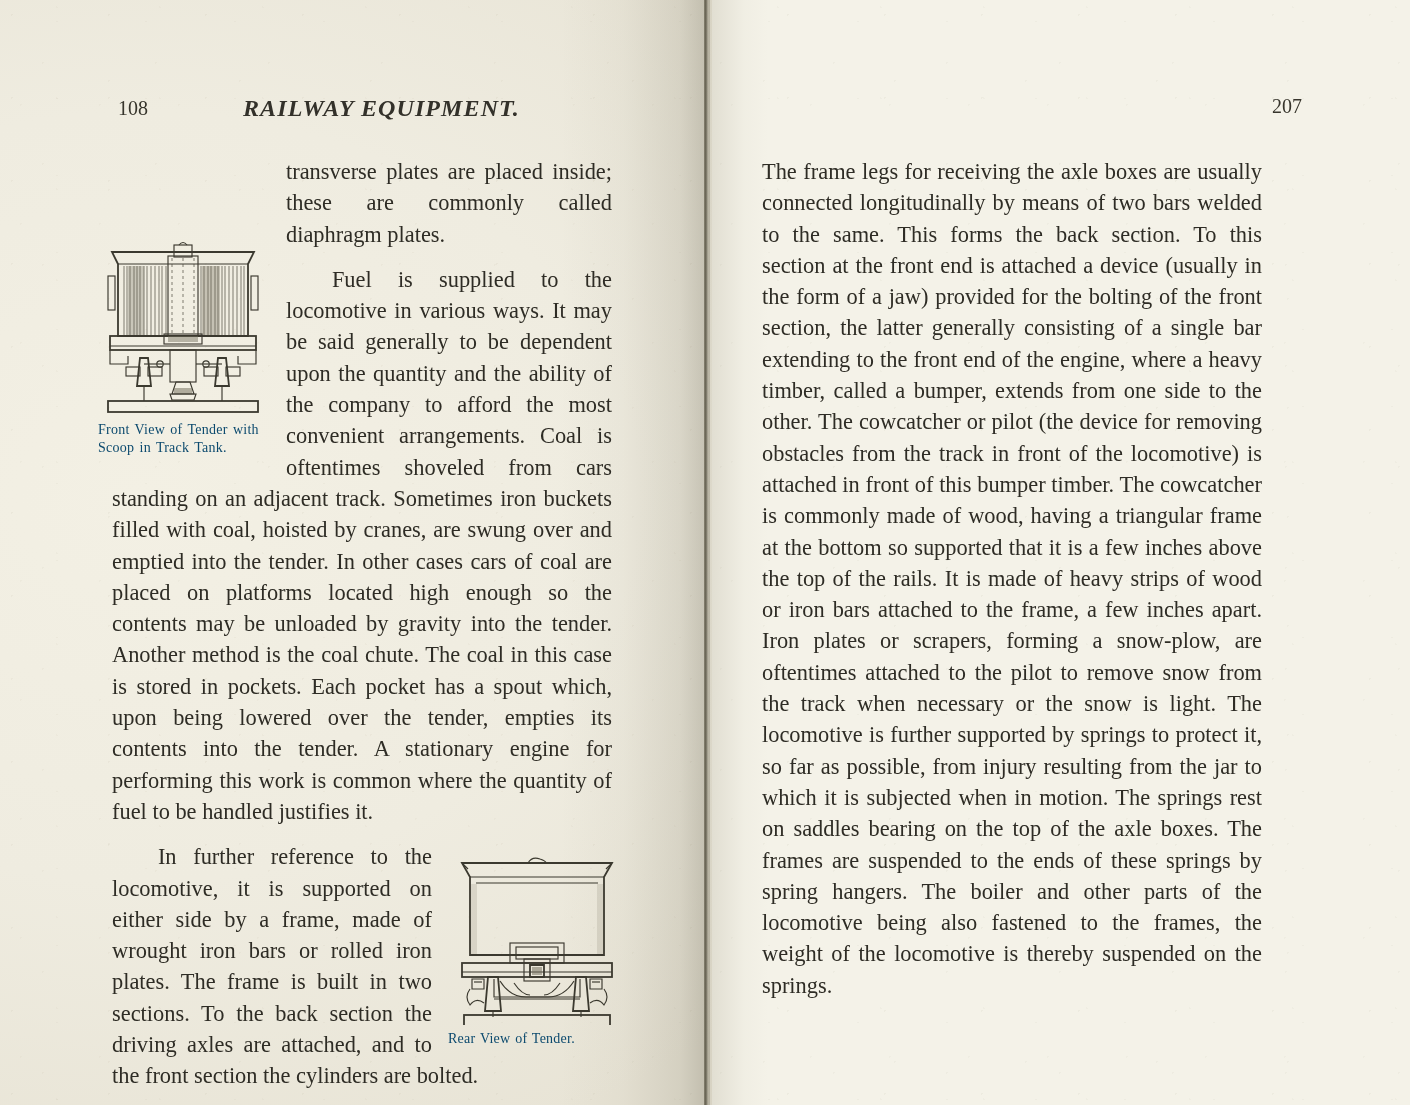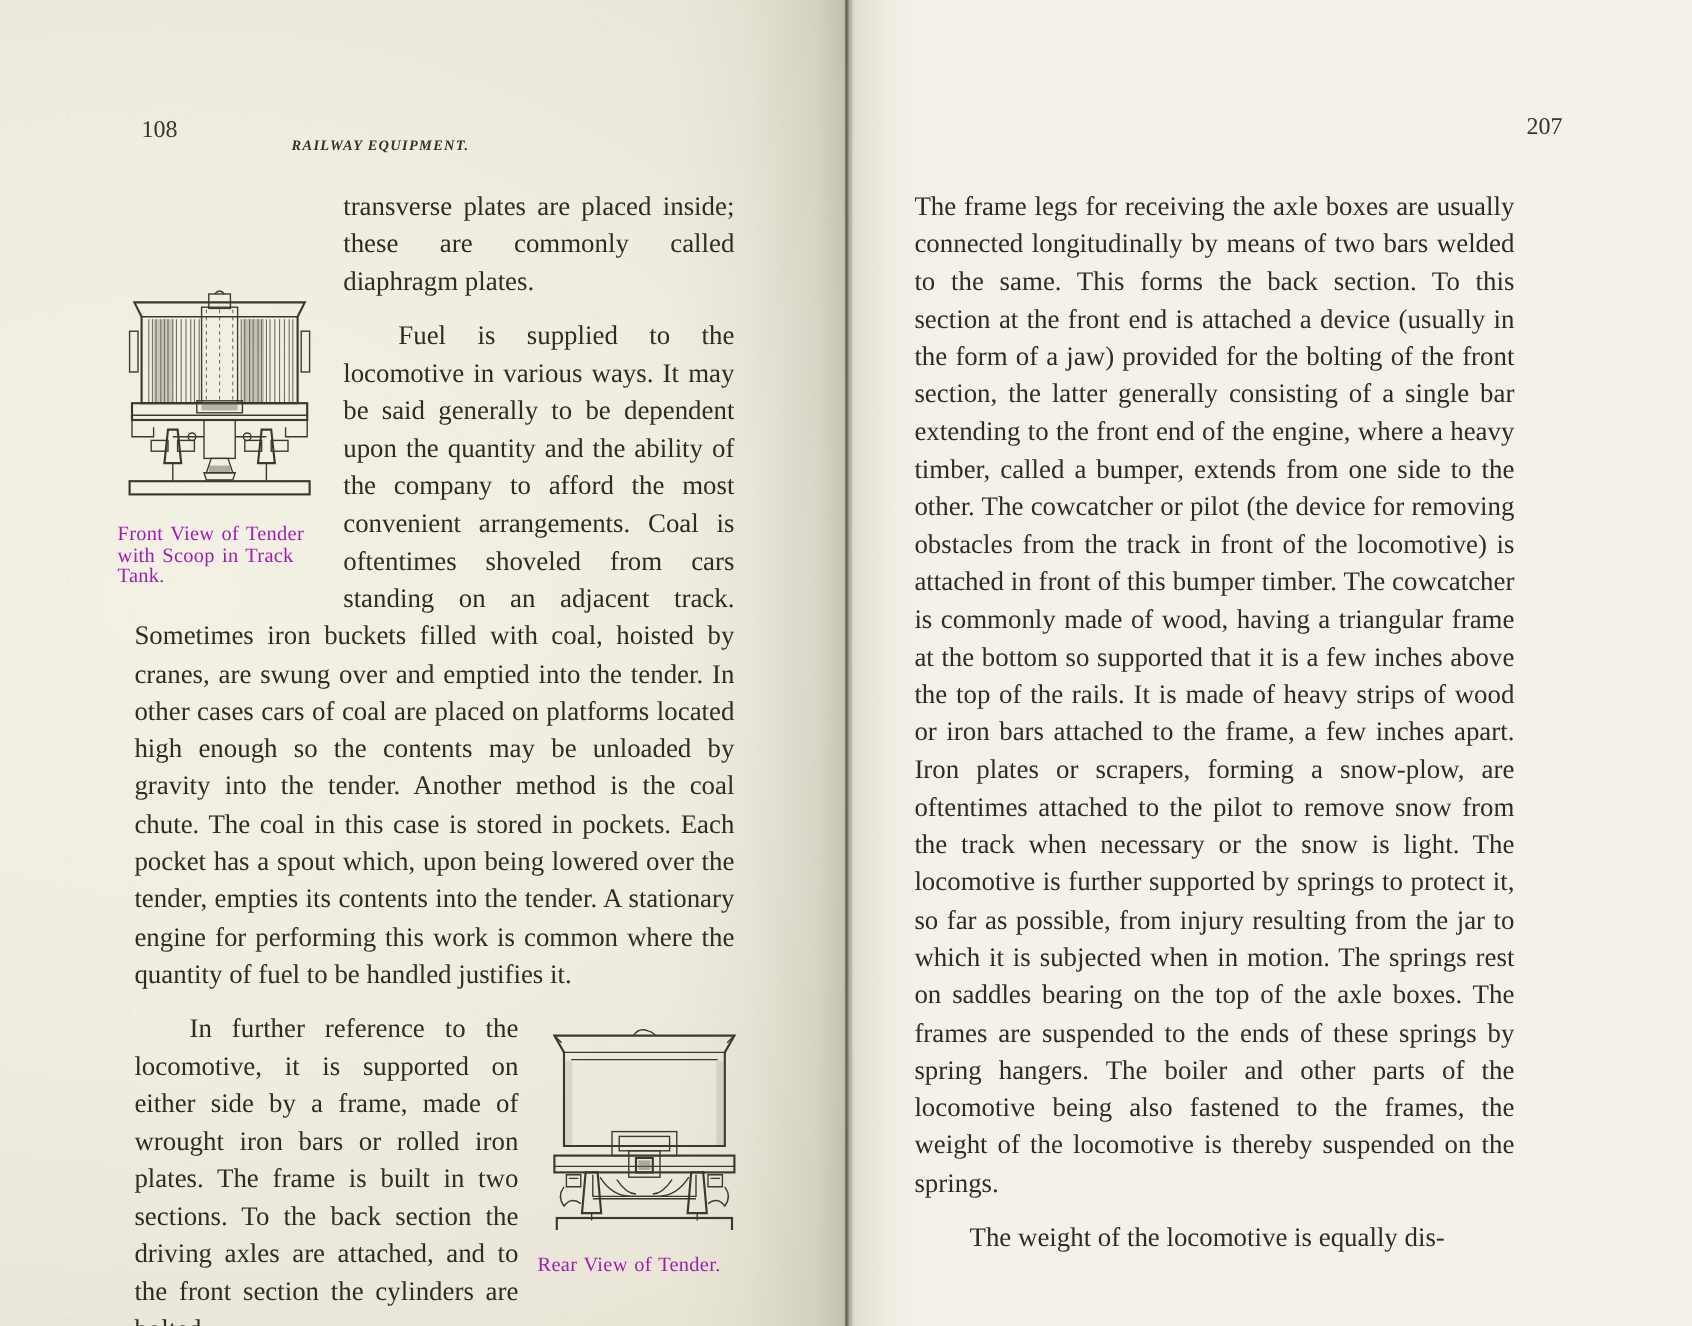--- a/index.html
+++ b/index.html
@@ -95,24 +95,23 @@
   }
   .folio {
     position: absolute;
     font-size: 20px;
     line-height: 26px;
     color: #37352c;
   }
   .head-title {
     font-style: italic;
     font-weight: 700;
-    font-size: 12px;
+    font-size: 24px;
     color: #33312a;
     letter-spacing: 1.1px;
-    margin-top: 19px;
   }
   #folio-left  { left: 98px;  top: 95px; margin-left: 20px; }
   #title-left  { position: absolute; left: 243px; top: 95px; }
   #title-right { position: absolute; left: 893px; top: 95px; }
   #folio-right { position: absolute; left: 1272px; top: 93px; }
 
   
   .col {
     position: absolute;
     font-size: 22.4px;
@@ -140,25 +139,25 @@
   .figure.fig-rear {
     float: right;
     width: 178px;
     margin: 6px 0 2px 16px;
   }
   .figure .art {
     display: block;
     width: 100%;
   }
   .caption {
-    font-size: 17px;
+    font-size: 14px;
     line-height: 17.6px;
     letter-spacing: 0.25px;
-    color: #a21caf;
-    margin-top: 20px;
+    color: #0c4a6e;
+    margin-top: 5px;
     text-align: left;
     text-indent: 0;
     word-spacing: 1.5px;
   }
   .caption.center { word-spacing: 1px; }
 
   svg { display: block; }
   .ln  { stroke: #3b392f; fill: none; stroke-width: 1.15; }
   .ln2 { stroke: #3b392f; fill: none; stroke-width: 1.8; }
   .lnt { stroke: #4a473c; fill: none; stroke-width: 0.7; }
@@ -317,16 +316,15 @@
     </figure>
 
     <p class="indent">In further reference to the locomotive, it is supported on either side by a frame, made of wrought iron bars or rolled iron plates. The frame is built in two sections. To the back section the driving axles are attached, and to the front section the cylinders are bolted.</p>
   </div>
 
 
   <div class="folio" id="folio-right">207</div>
 
   <div class="col" id="col-right">
     <p>The frame legs for receiving the axle boxes are usually connected longitudinally by means of two bars welded to the same. This forms the back section. To this section at the front end is attached a device (usually in the form of a jaw) provided for the bolting of the front section, the latter generally consisting of a single bar extending to the front end of the engine, where a heavy timber, called a bumper, extends from one side to the other. The cowcatcher or pilot (the device for removing obstacles from the track in front of the locomotive) is attached in front of this bumper timber. The cowcatcher is commonly made of wood, having a triangular frame at the bottom so supported that it is a few inches above the top of the rails. It is made of heavy strips of wood or iron bars attached to the frame, a few inches apart. Iron plates or scrapers, forming a snow-plow, are oftentimes attached to the pilot to remove snow from the track when necessary or the snow is light. The locomotive is further supported by springs to protect it, so far as possible, from injury resulting from the jar to which it is subjected when in motion. The springs rest on saddles bearing on the top of the axle boxes. The frames are suspended to the ends of these springs by spring hangers. The boiler and other parts of the locomotive being also fastened to the frames, the weight of the locomotive is thereby suspended on the springs.</p>
-    <p class="indent">The weight of the locomotive is equally dis-</p>
   </div>
 
 </div>
 
 </body></html>

